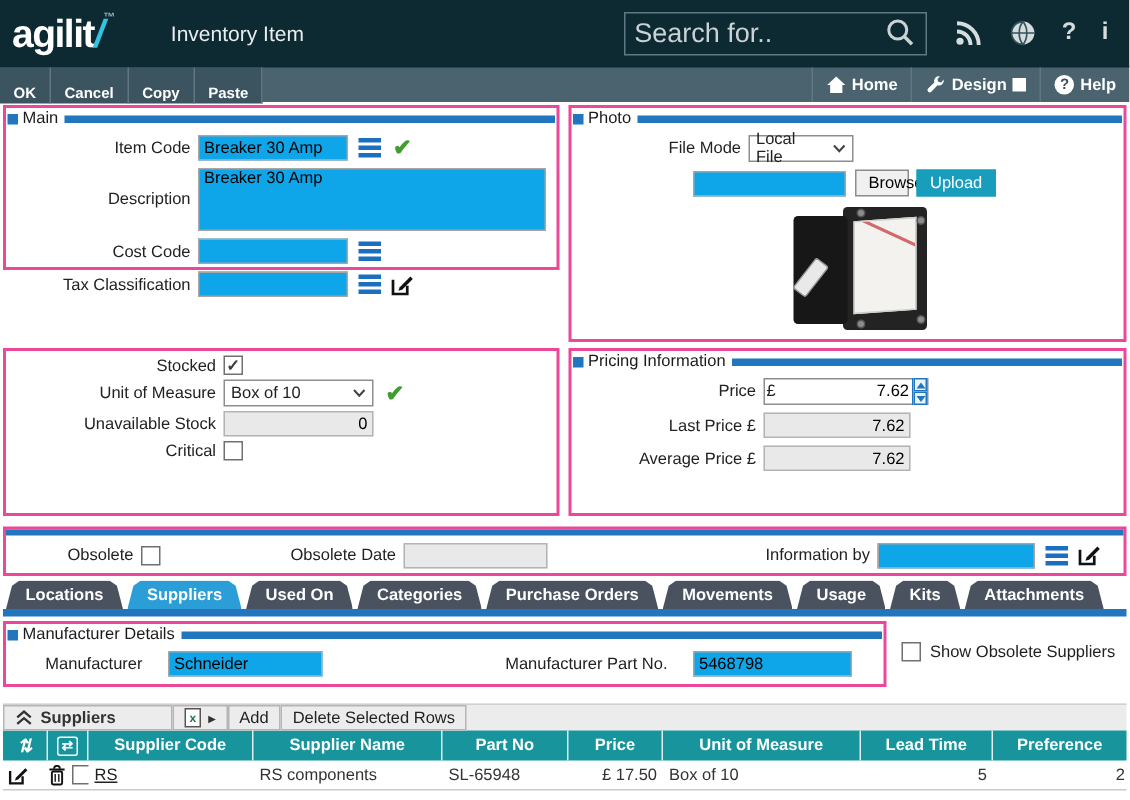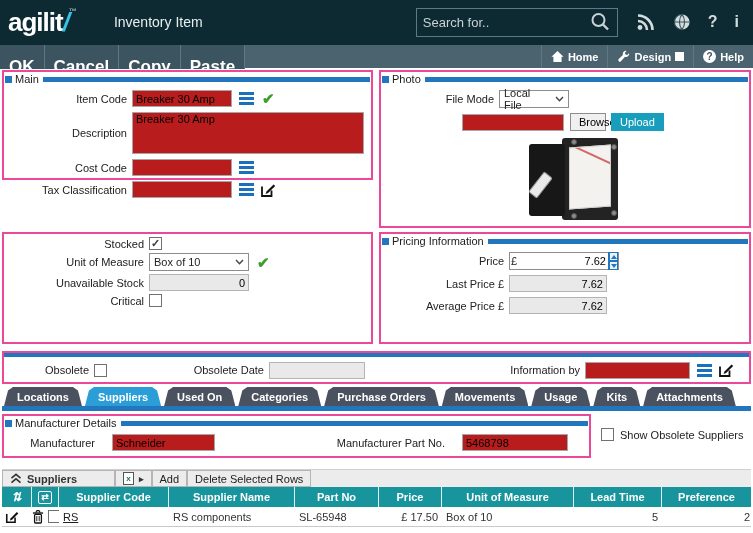--- a/index.html
+++ b/index.html
@@ -6,45 +6,45 @@
   html,body { width: 753px; height: 533px; overflow: hidden; }
   body { font-family: "Liberation Sans", sans-serif; font-size: 11px; background: #fff; color: #222; }
 
   
   .hdr { height: 44px; background: #0d2a33; display: flex; align-items: center; padding: 0 10px 0 8px; }
   .logo { font-size: 26px; font-weight: bold; color: #fff; letter-spacing: -1px; white-space: nowrap; }
   .logo .slash { color: #35c3e3; font-style: italic; font-weight: bold; }
   .logo .tm { font-size: 8px; color: #9fb3b8; vertical-align: top; }
   .hdr-title { color: #e8eef0; font-size: 14px; margin-left: 38px; }
   .search { margin-left: auto; width: 202px; height: 29px; border: 1px solid #5d7a84; display: flex; align-items: center; padding: 0 6px; }
-  .search input { flex: 1; background: transparent; border: none; outline: none; color: #3b82f6; font-size: 13px; font-family: inherit; width: 150px; }
+  .search input { flex: 1; background: transparent; border: none; outline: none; color: #3b82f6; font-size: 18px; font-family: inherit; width: 150px; }
   .search input::placeholder { color: #c9d2d4; }
   .hdr-icons { display: flex; align-items: center; gap: 17px; margin-left: 18px; margin-right: 4px; }
   .hdr-glyph { color: #d5dcdd; font-size: 16px; font-weight: bold; line-height: 1; }
 
   
   .tbar { height: 24px; background: #4a636e; display: flex; align-items: stretch; border-top: 1px solid #0d2a33; }
-  .tbtn { background: #3b545f; color: #fff; font-weight: bold; font-size: 17px; border: none; border-right: 1px solid #60777f; padding: 12px 9px; font-family: inherit; cursor: pointer; }
+  .tbtn { background: #3b545f; color: #fff; font-weight: bold; font-size: 10px; border: none; border-right: 1px solid #60777f; padding: 12px 9px; font-family: inherit; cursor: pointer; }
   .tbar-right { margin-left: auto; display: flex; align-items: stretch; }
   .tright-item { display: flex; align-items: center; gap: 4px; color: #fff; font-weight: bold; padding: 0 9px; border-left: 1px solid #60777f; cursor: pointer; }
   .design-square { width: 9px; height: 9px; background: #fff; display: inline-block; }
   .help-circle { width: 13px; height: 13px; background: #fff; color: #3b545f; border-radius: 50%; display: inline-flex; align-items: center; justify-content: center; font-size: 10px; font-weight: bold; }
 
   
   .content { padding: 2px; }
   .row2col { display: flex; gap: 6px; align-items: flex-start; }
   .panel { border: 2px solid #ec4899; background: #fff; }
   .panel-head { display: flex; align-items: center; padding: 1px 1px 0 1px; }
   .panel-sq { width: 7px; height: 7px; background: #2176bd; margin-right: 3px; flex: none; }
   .panel-label { font-size: 11px; color: #1b1b1b; white-space: nowrap; padding-right: 4px; }
   .panel-bar { flex: 1; height: 5px; background: #2176bd; }
 
   .frow { display: flex; align-items: center; margin: 5px 0; }
   .flabel { text-align: right; padding-right: 5px; color: #222; flex: none; }
-  .tinput { border: 1px solid #a6a6a6; height: 17px; font-family: inherit; font-size: 11px; padding: 0 3px; background: #b91c1c; }
+  .tinput { border: 1px solid #a6a6a6; height: 17px; font-family: inherit; font-size: 11px; padding: 0 3px; background: #0ea5e9; }
   .ro { background: #e9e9e9; border-color: #b4b4b4; text-align: right; }
 
   .ham { display: inline-flex; flex-direction: column; gap: 2px; margin-left: 7px; cursor: pointer; }
   .ham i { width: 15px; height: 3px; background: #1a6fbe; }
   .gcheck { color: #3f9e2f; font-size: 15px; font-weight: bold; margin-left: 8px; line-height: 1; }
   .editico { margin-left: 6px; cursor: pointer; display: inline-flex; }
 
   .sel { border: 1px solid #8d8d8d; background: #fff; height: 18px; display: inline-flex; align-items: center; padding: 0 4px; cursor: pointer; }
   .sel-txt { flex: 1; }
   .chev { margin-left: 6px; flex: none; display: inline-flex; }

